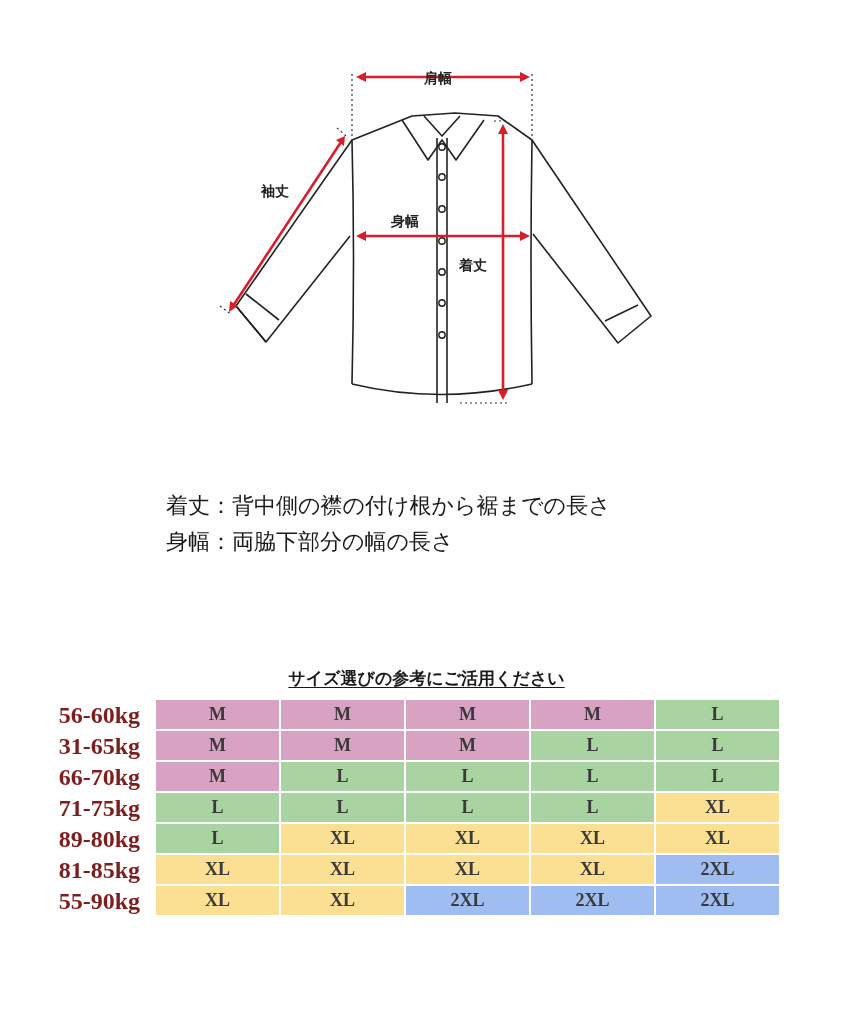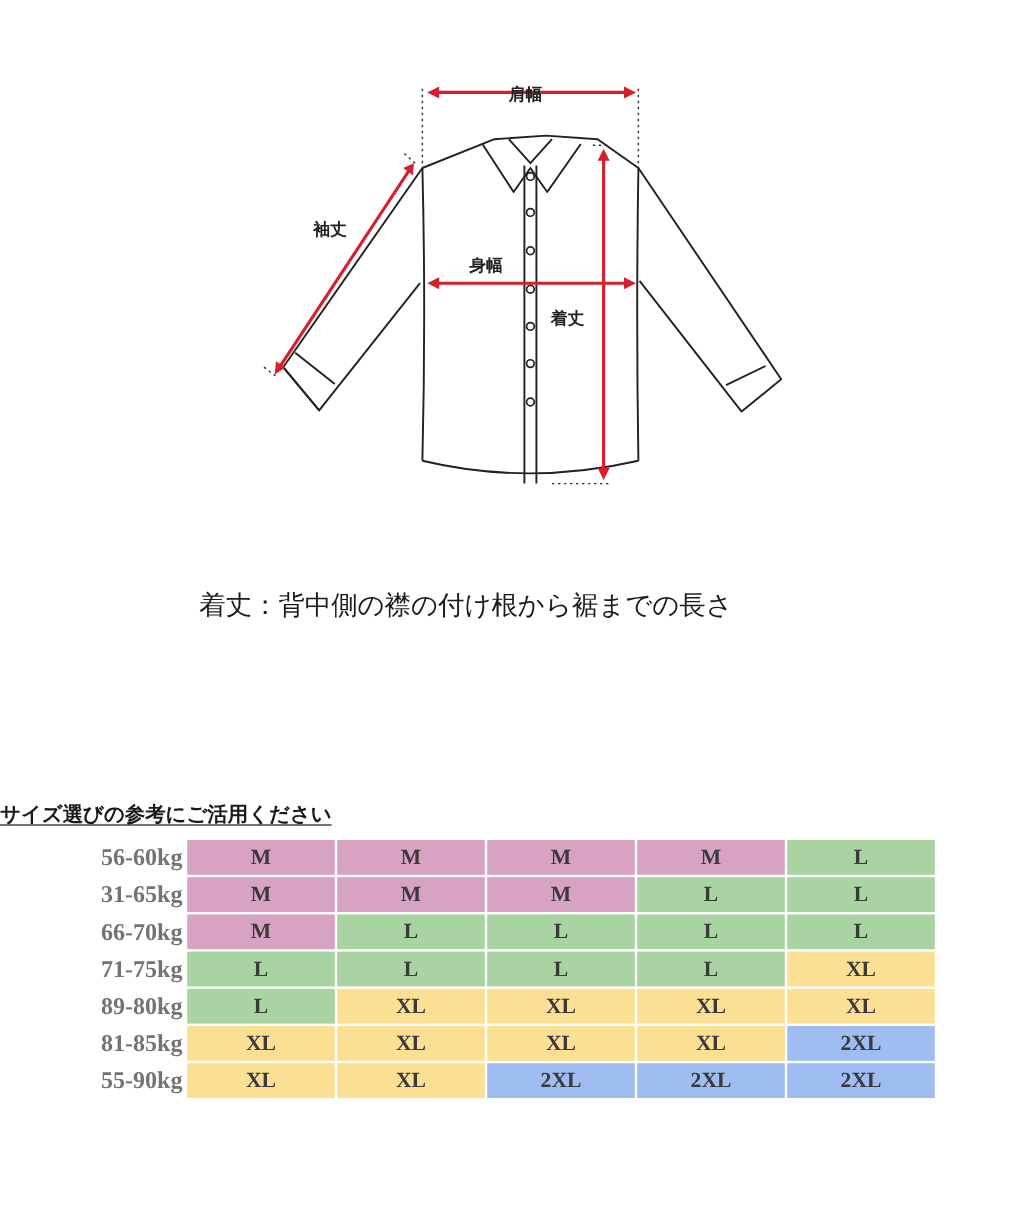--- a/index.html
+++ b/index.html
@@ -5,30 +5,30 @@
   * { margin: 0; padding: 0; box-sizing: border-box; }
   html, body { width: 853px; height: 1024px; background: #ffffff; overflow: hidden; }
   body { position: relative; font-family: "DejaVu Sans", sans-serif; color: #222; }
 
   #diagram { position: absolute; left: 0; top: 0; width: 853px; height: 430px; }
   .dlabel { position: absolute; font-family: "DejaVu Sans", sans-serif; font-weight: bold; font-size: 14px; color: #222; }
 
   #definitions { position: absolute; left: 150px; top: 488px; }
   .def-line { font-family: "DejaVu Sans", sans-serif; font-size: 22px; line-height: 36px; color: #1a1a1a; white-space: nowrap; margin-left: 16px; }
 
-  #table-title { position: absolute; left: 0; width: 853px; top: 667px; }
+  #table-title { position: absolute; left: 0; width: 853px; top: 667px; text-align: center; }
   #table-title span { font-family: "DejaVu Sans", sans-serif; font-weight: bold; font-size: 17px; color: #1a1a1a; text-decoration: underline; text-underline-offset: 3px; }
 
   #size-table { position: absolute; left: 60px; top: 700px; }
   .hdr-row { display: flex; height: 28px; align-items: center; }
   .hdr-spacer { width: 96px; }
   .hdr-cell { width: 123px; text-align: center; font-family: "Liberation Serif", serif; font-size: 19px; color: #222; white-space: nowrap; }
 
   .row { display: flex; height: 31px; }
-  .row-label { width: 96px; font-family: "Liberation Serif", serif; font-size: 20px; font-weight: bold; color: #737373; display: flex; align-items: center; justify-content: flex-end; padding-right: 4px; white-space: nowrap; }
+  .row-label { width: 96px; font-family: "Liberation Serif", serif; font-size: 24px; font-weight: bold; color: #7f1d1d; display: flex; align-items: center; justify-content: flex-end; padding-right: 16px; white-space: nowrap; }
   .cell { width: 123px; margin-left: 2px; margin-bottom: 2px; display: flex; align-items: center; justify-content: center;
           font-family: "Liberation Serif", serif; font-weight: bold; font-size: 18px; color: #3a3a3a; }
   .cell:first-of-type { margin-left: 0; }
 </style>
 </head>
 <body>
 
 <div id="diagram">
   <svg width="853" height="430" viewBox="0 0 853 430">
     <g fill="none" stroke="#222" stroke-width="1.6" stroke-linejoin="round">
@@ -92,20 +92,21 @@
     </g>
   </svg>
   <span class="dlabel" style="left:424px; top:70px;">肩幅</span>
   <span class="dlabel" style="left:261px; top:183px;">袖丈</span>
   <span class="dlabel" style="left:391px; top:213px;">身幅</span>
   <span class="dlabel" style="left:459px; top:257px;">着丈</span>
 </div>
 
 <div id="definitions">
   <div class="def-line">着丈：背中側の襟の付け根から裾までの長さ</div>
+  <div class="def-line">身幅：両脇下部分の幅の長さ</div>
 </div>
 
 <div id="table-title">
   <span>サイズ選びの参考にご活用ください</span>
 </div>
 
 <div id="size-table">
   <div id="table-body">
       <div class="row">
         <div class="row-label">56-60kg</div>

